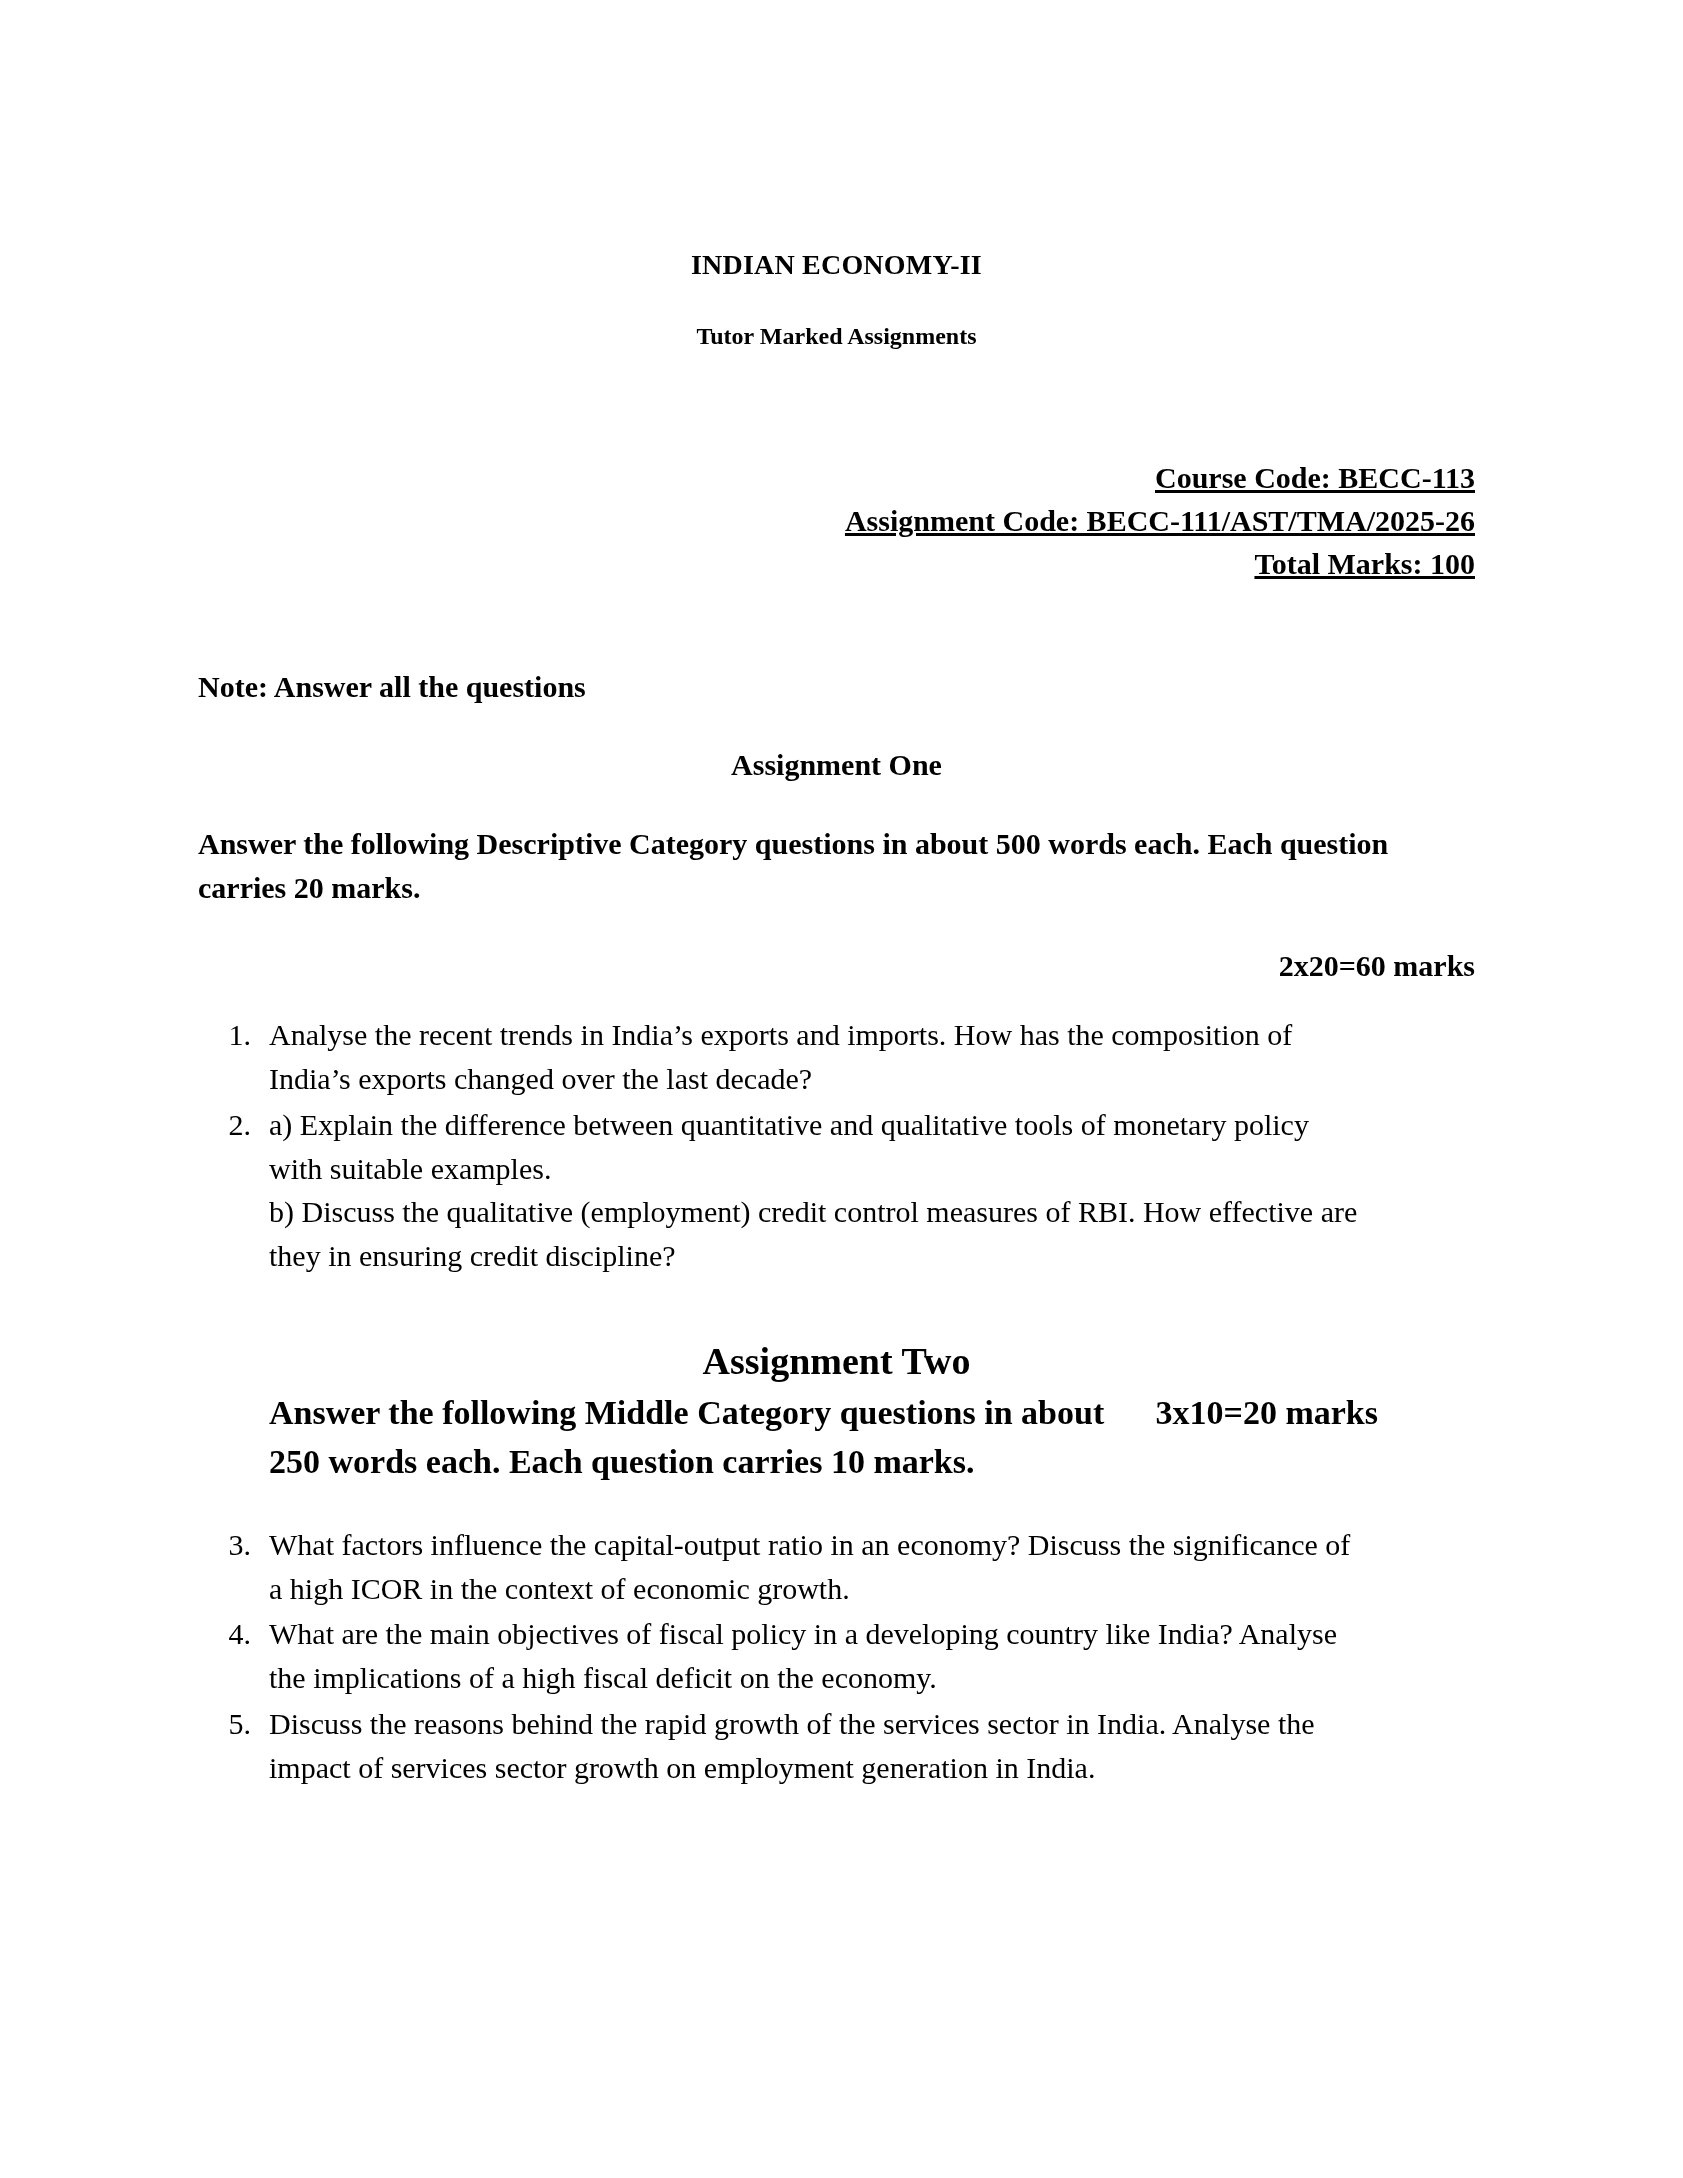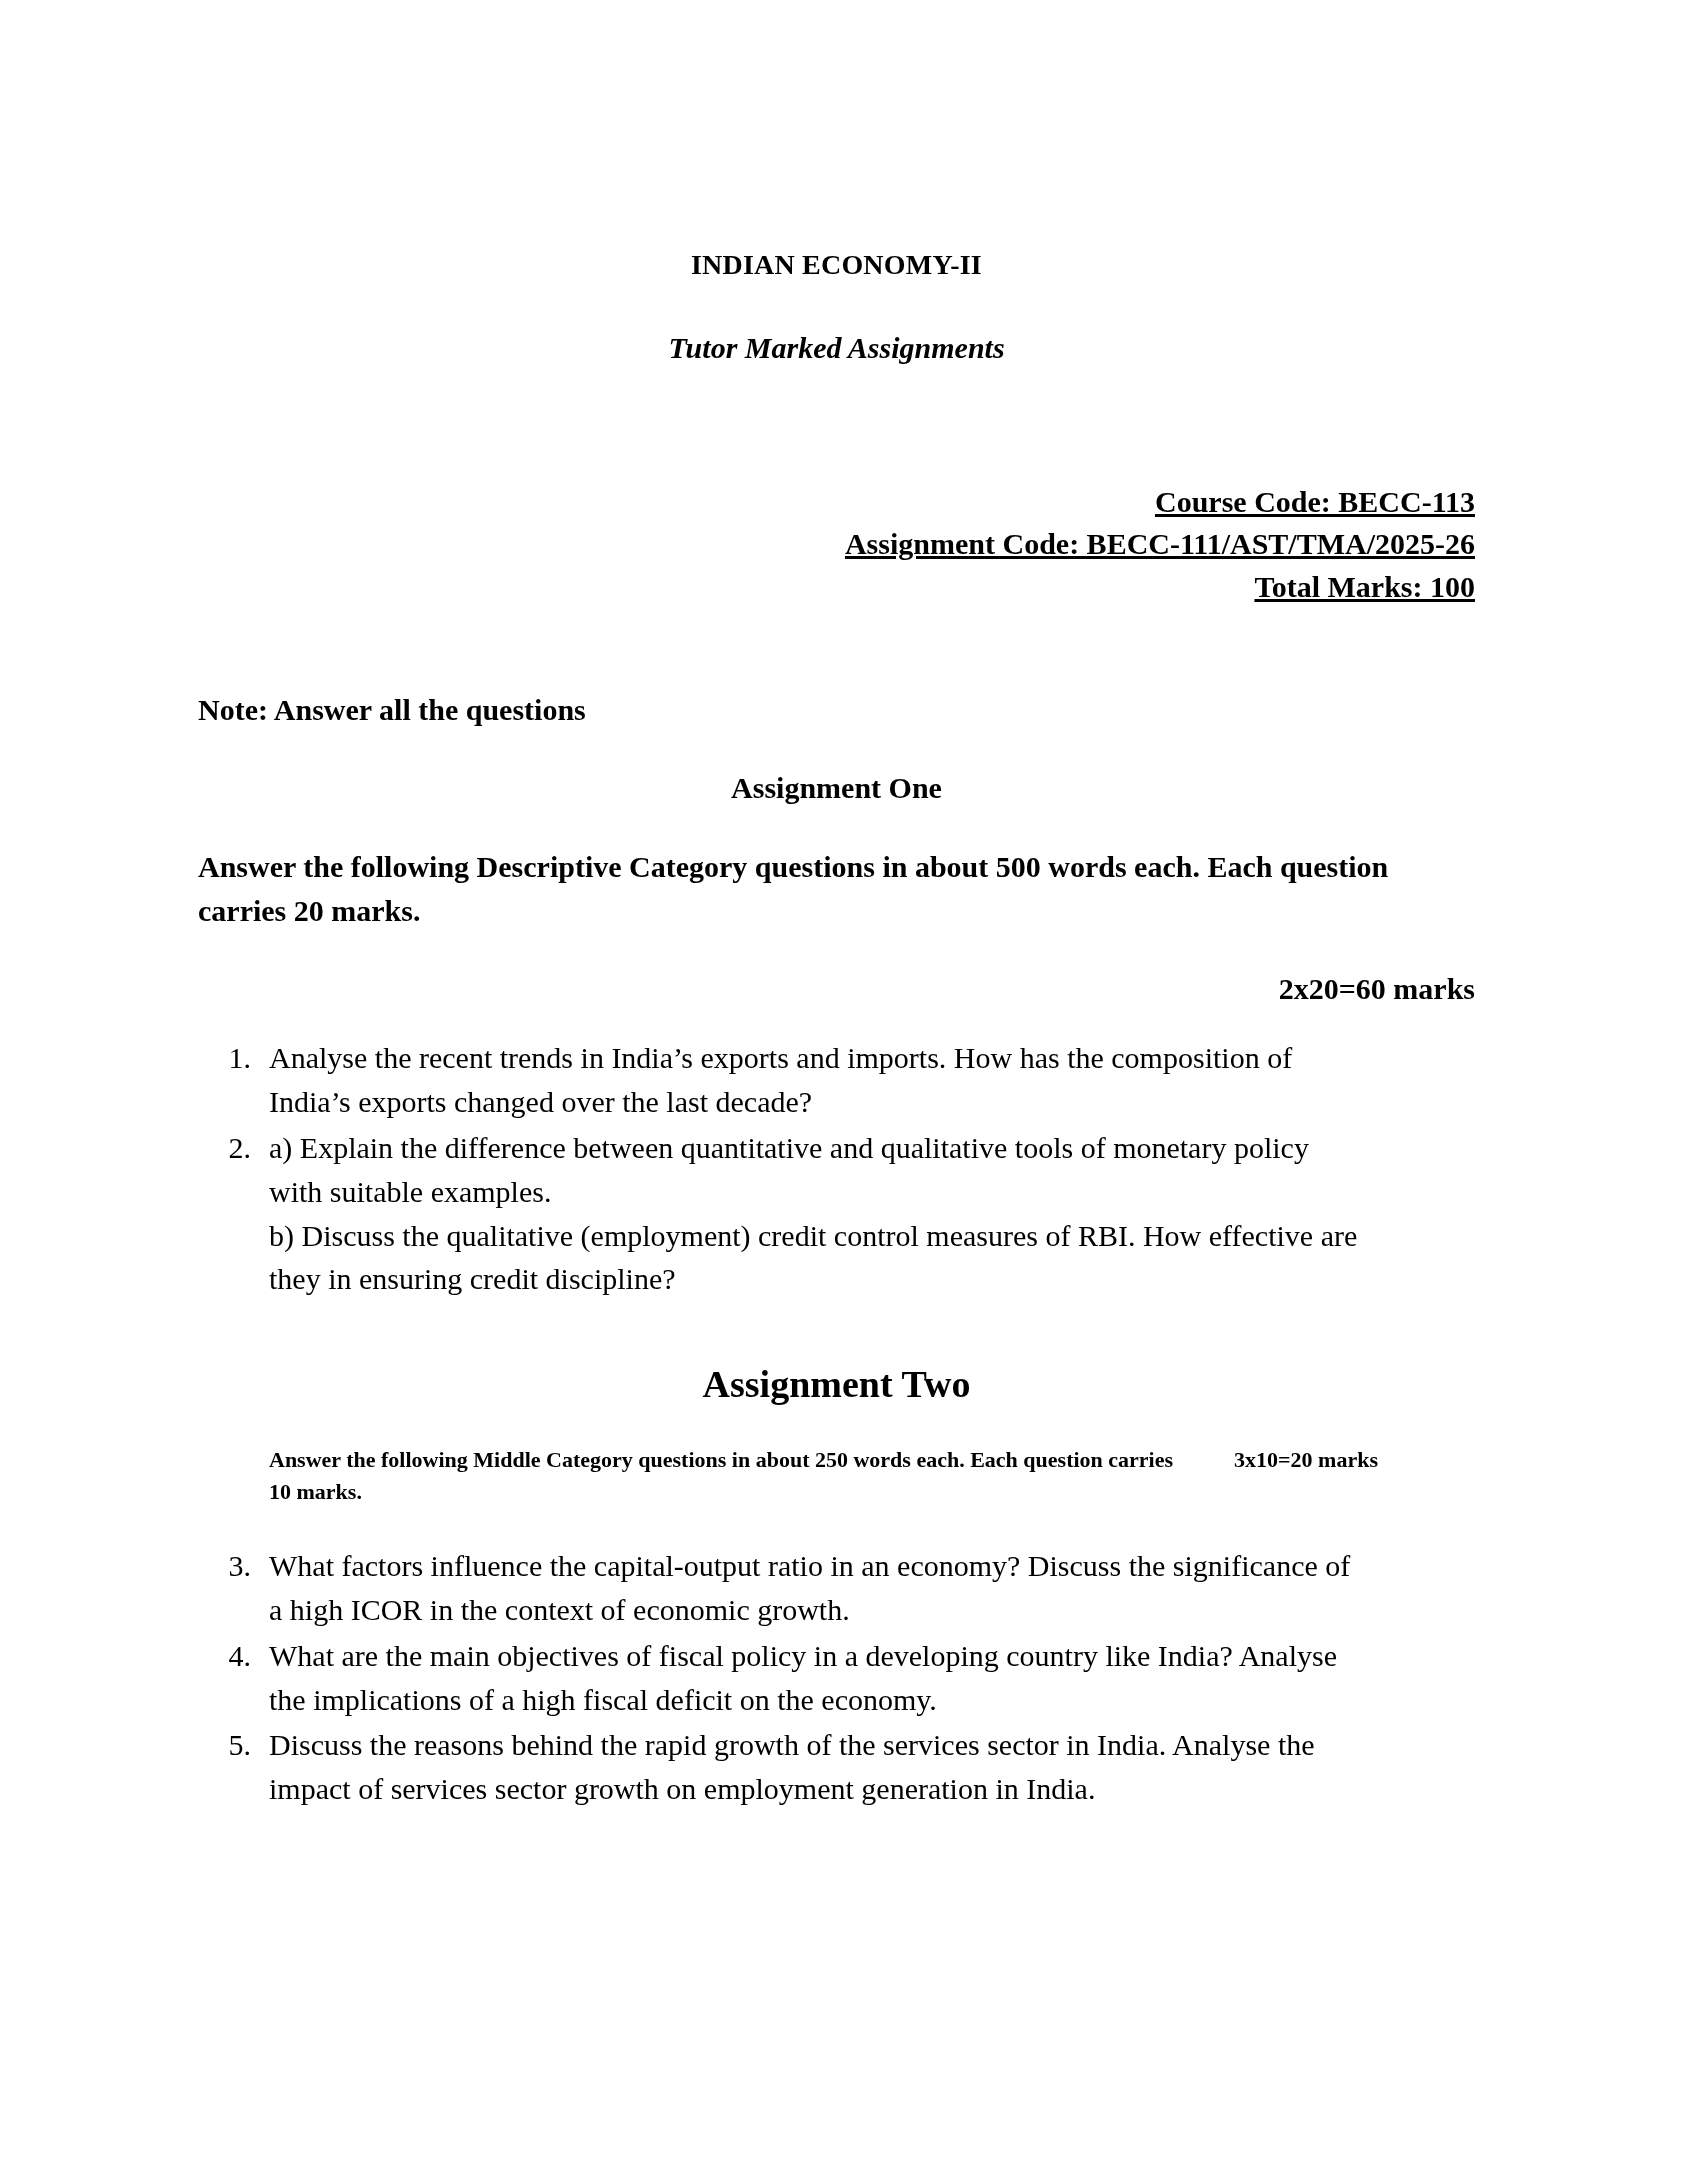--- a/index.html
+++ b/index.html
@@ -35,25 +35,24 @@
     font-weight: bold;
     font-size: 28px;
     letter-spacing: 0.2px;
     margin: 0;
     padding: 0;
     line-height: 1.2;
   }
   .doc-subtitle {
     text-align: center;
     font-weight: bold;
-    font-size: 30px;
-    margin: 12px;
+    font-size: 24px;
+    margin: 4px;
     padding: 0;
     line-height: 1.2;
-    font-style: italic;
   }
   .spacer-lg { height: 77px; }
   .spacer-md { height: 55px; }
   .spacer-sm { height: 36px; }
   .spacer-xs { height: 26px; }
 
   
   .meta-block {
     text-align: right;
     font-weight: bold;
@@ -92,25 +91,24 @@
   .marks-right {
     text-align: right;
     font-weight: bold;
     font-size: 30px;
     line-height: 1.4;
   }
 
   
   .instruction-indent {
     font-weight: bold;
-    font-size: 22px;
+    font-size: 34px;
     line-height: 1.45;
     margin-left: 71px;
     width: 1109px;
-    margin-top: 33px;
   }
   .instruction-row {
     display: flex;
     justify-content: space-between;
     align-items: baseline;
     width: 1109px;
   }
   .instruction-row .marks-inline {
     font-weight: bold;
     white-space: nowrap;

